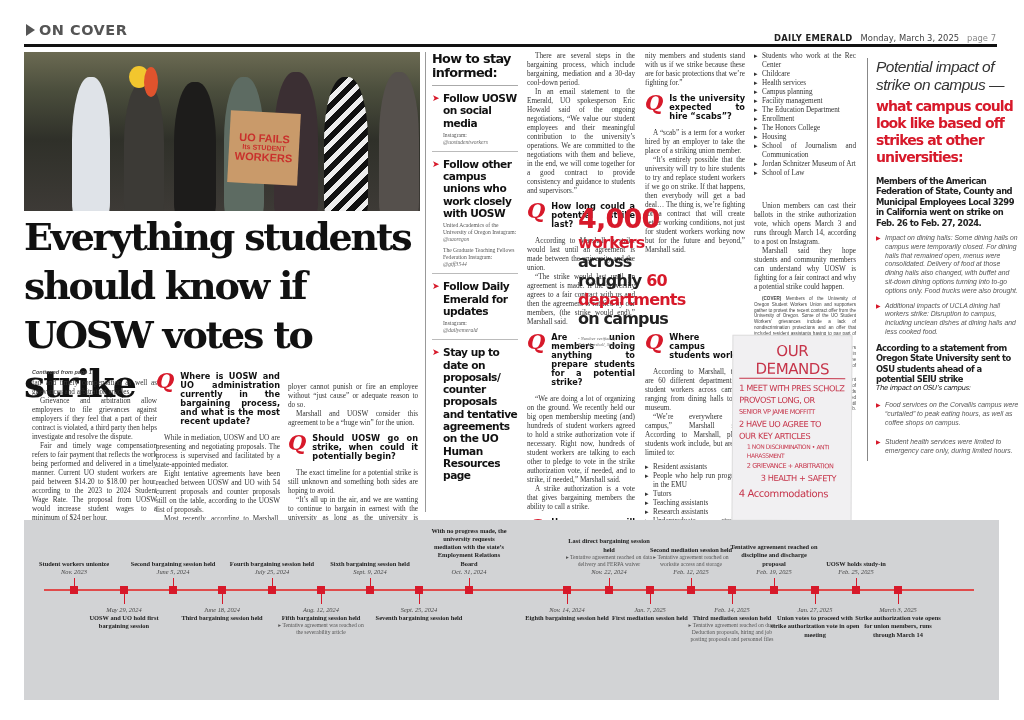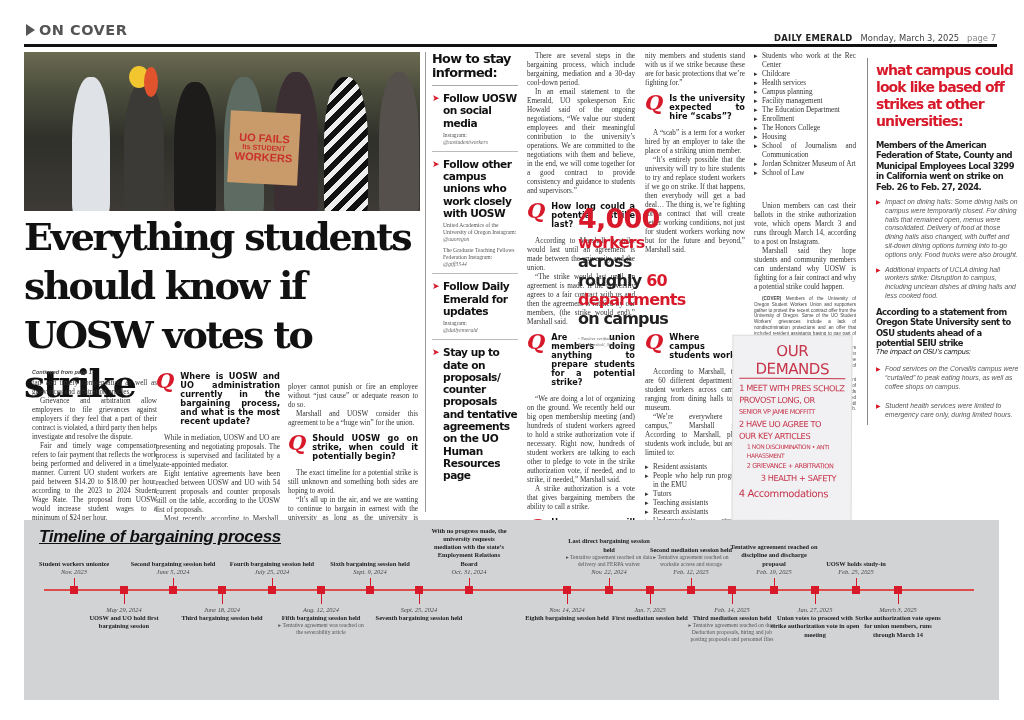--- a/index.html
+++ b/index.html
@@ -264,36 +264,36 @@
   <div style="font-size:6.5px">SENIOR VP JAMIE MOFFITT</div>
     <div>2 HAVE UO AGREE TO</div>
   <div>OUR KEY ARTICLES</div>
   <div style="font-size:6px;line-height:9px;margin-left:8px">1 NON DISCRIMINATION • ANTI HARASSMENT</div>
   <div style="font-size:6.5px;margin-left:8px">2 GRIEVANCE + ARBITRATION</div>
   <div style="margin-left:22px">3 HEALTH + SAFETY</div>
   <div style="font-size:10px;margin-top:4px">4 Accommodations</div>
 </div>
 
 <div class="abs impact">
+  <div class="h1">Potential impact of strike on campus —</div>
   <div class="h2">what campus could look like based off strikes at other universities:</div>
   <div class="lead">Members of the American Federation of State, County and Municipal Employees Local 3299 in California went on strike on Feb. 26 to Feb. 27, 2024.</div>
   <ul>
     <li>Impact on dining halls: Some dining halls on campus were temporarily closed. For dining halls that remained open, menus were consolidated. Delivery of food at those dining halls also changed, with buffet and sit-down dining options turning into to-go options only. Food trucks were also brought.</li>
     <li>Additional impacts of UCLA dining hall workers strike: Disruption to campus, including unclean dishes at dining halls and less cooked food.</li>
   </ul>
   <div class="lead" style="margin-top:2px">According to a statement from Oregon State University sent to OSU students ahead of a potential SEIU strike</div>
   <div class="sub">The impact on OSU’s campus:</div>
   <ul style="margin-top:8px">
     <li style="margin-bottom:10px">Food services on the Corvallis campus were “curtailed” to peak eating hours, as well as coffee shops on campus.</li>
     <li>Student health services were limited to emergency care only, during limited hours.</li>
   </ul>
 </div>
 
 <div class="abs timeline">
-  <div class="tl-title">Timeline of bargaining process</div>
   <div class="tl-line"></div>
   <div id="tl-events">
       <div class="mk" style="left: 46px;"></div>
       <div class="stem" style="left: 50px; top: 58px; height: 8px;"></div>
       <div class="ev" style="left: 5px; bottom: 124px;">
         <div class="lab">Student workers unionize</div>
         <div class="dt">Nov. 2023</div>
       </div>
       <div class="mk" style="left: 96px;"></div>
       <div class="stem" style="left: 100px; top: 74px; height: 10px;"></div>

